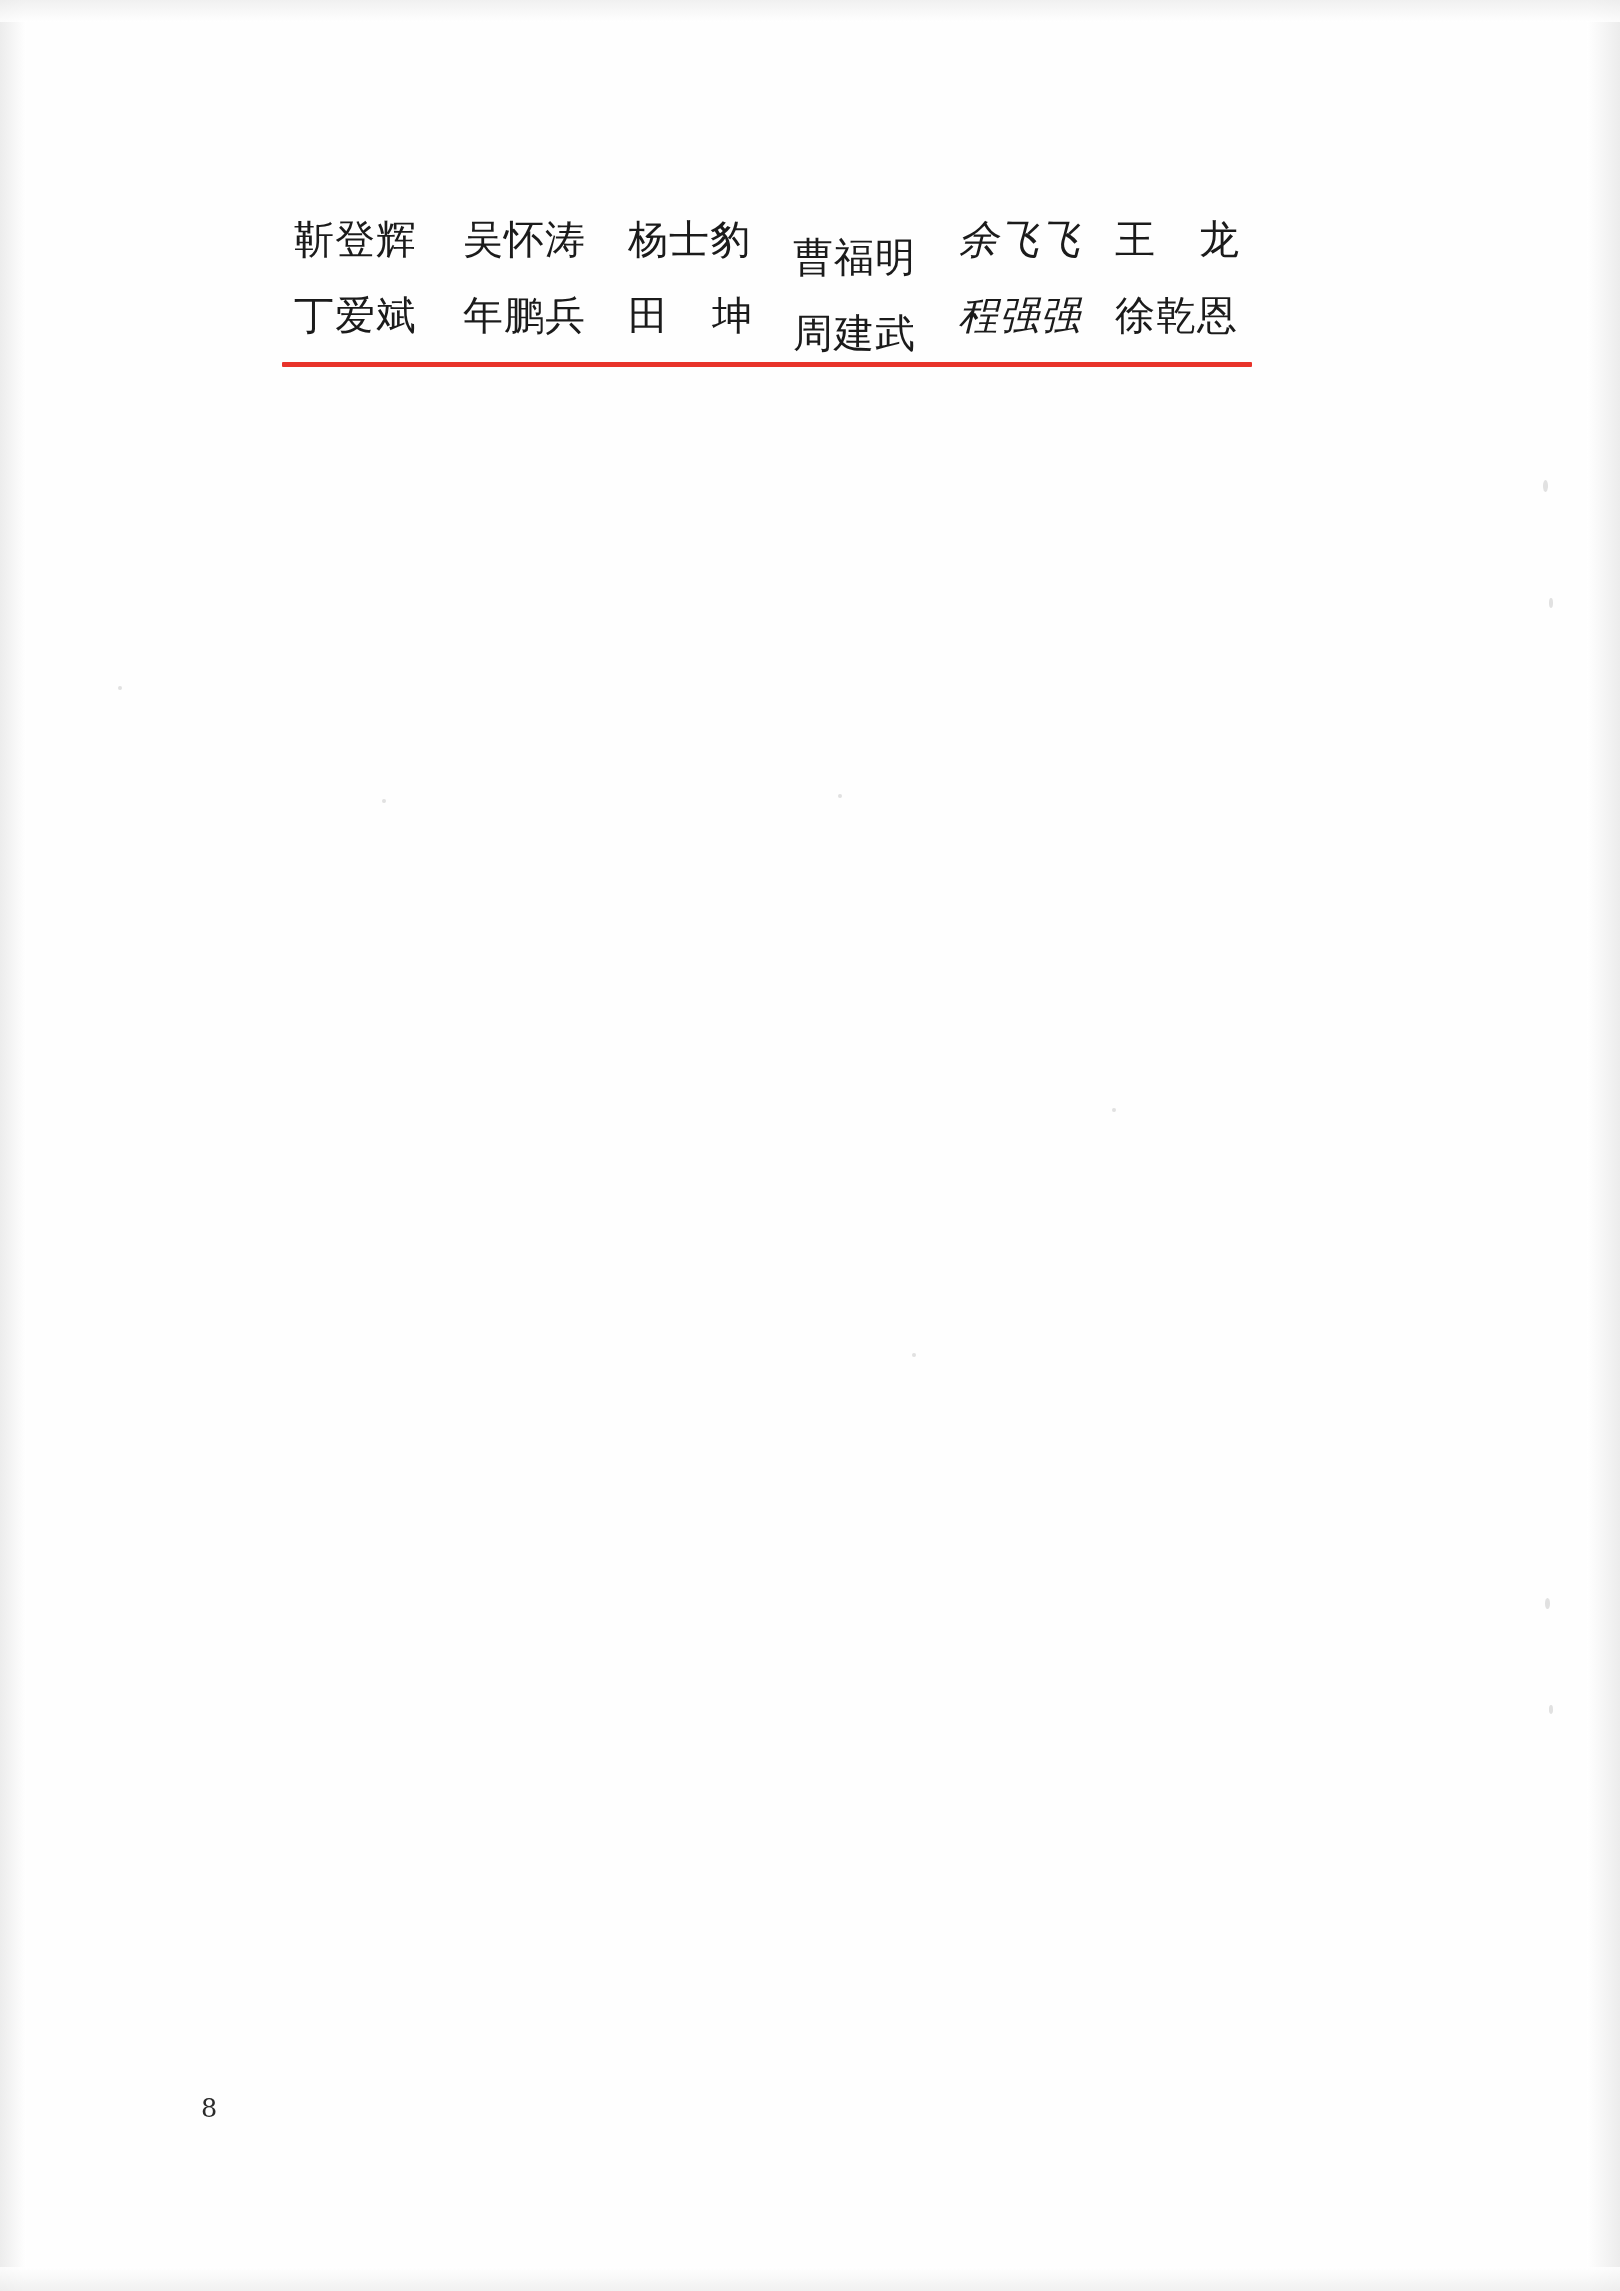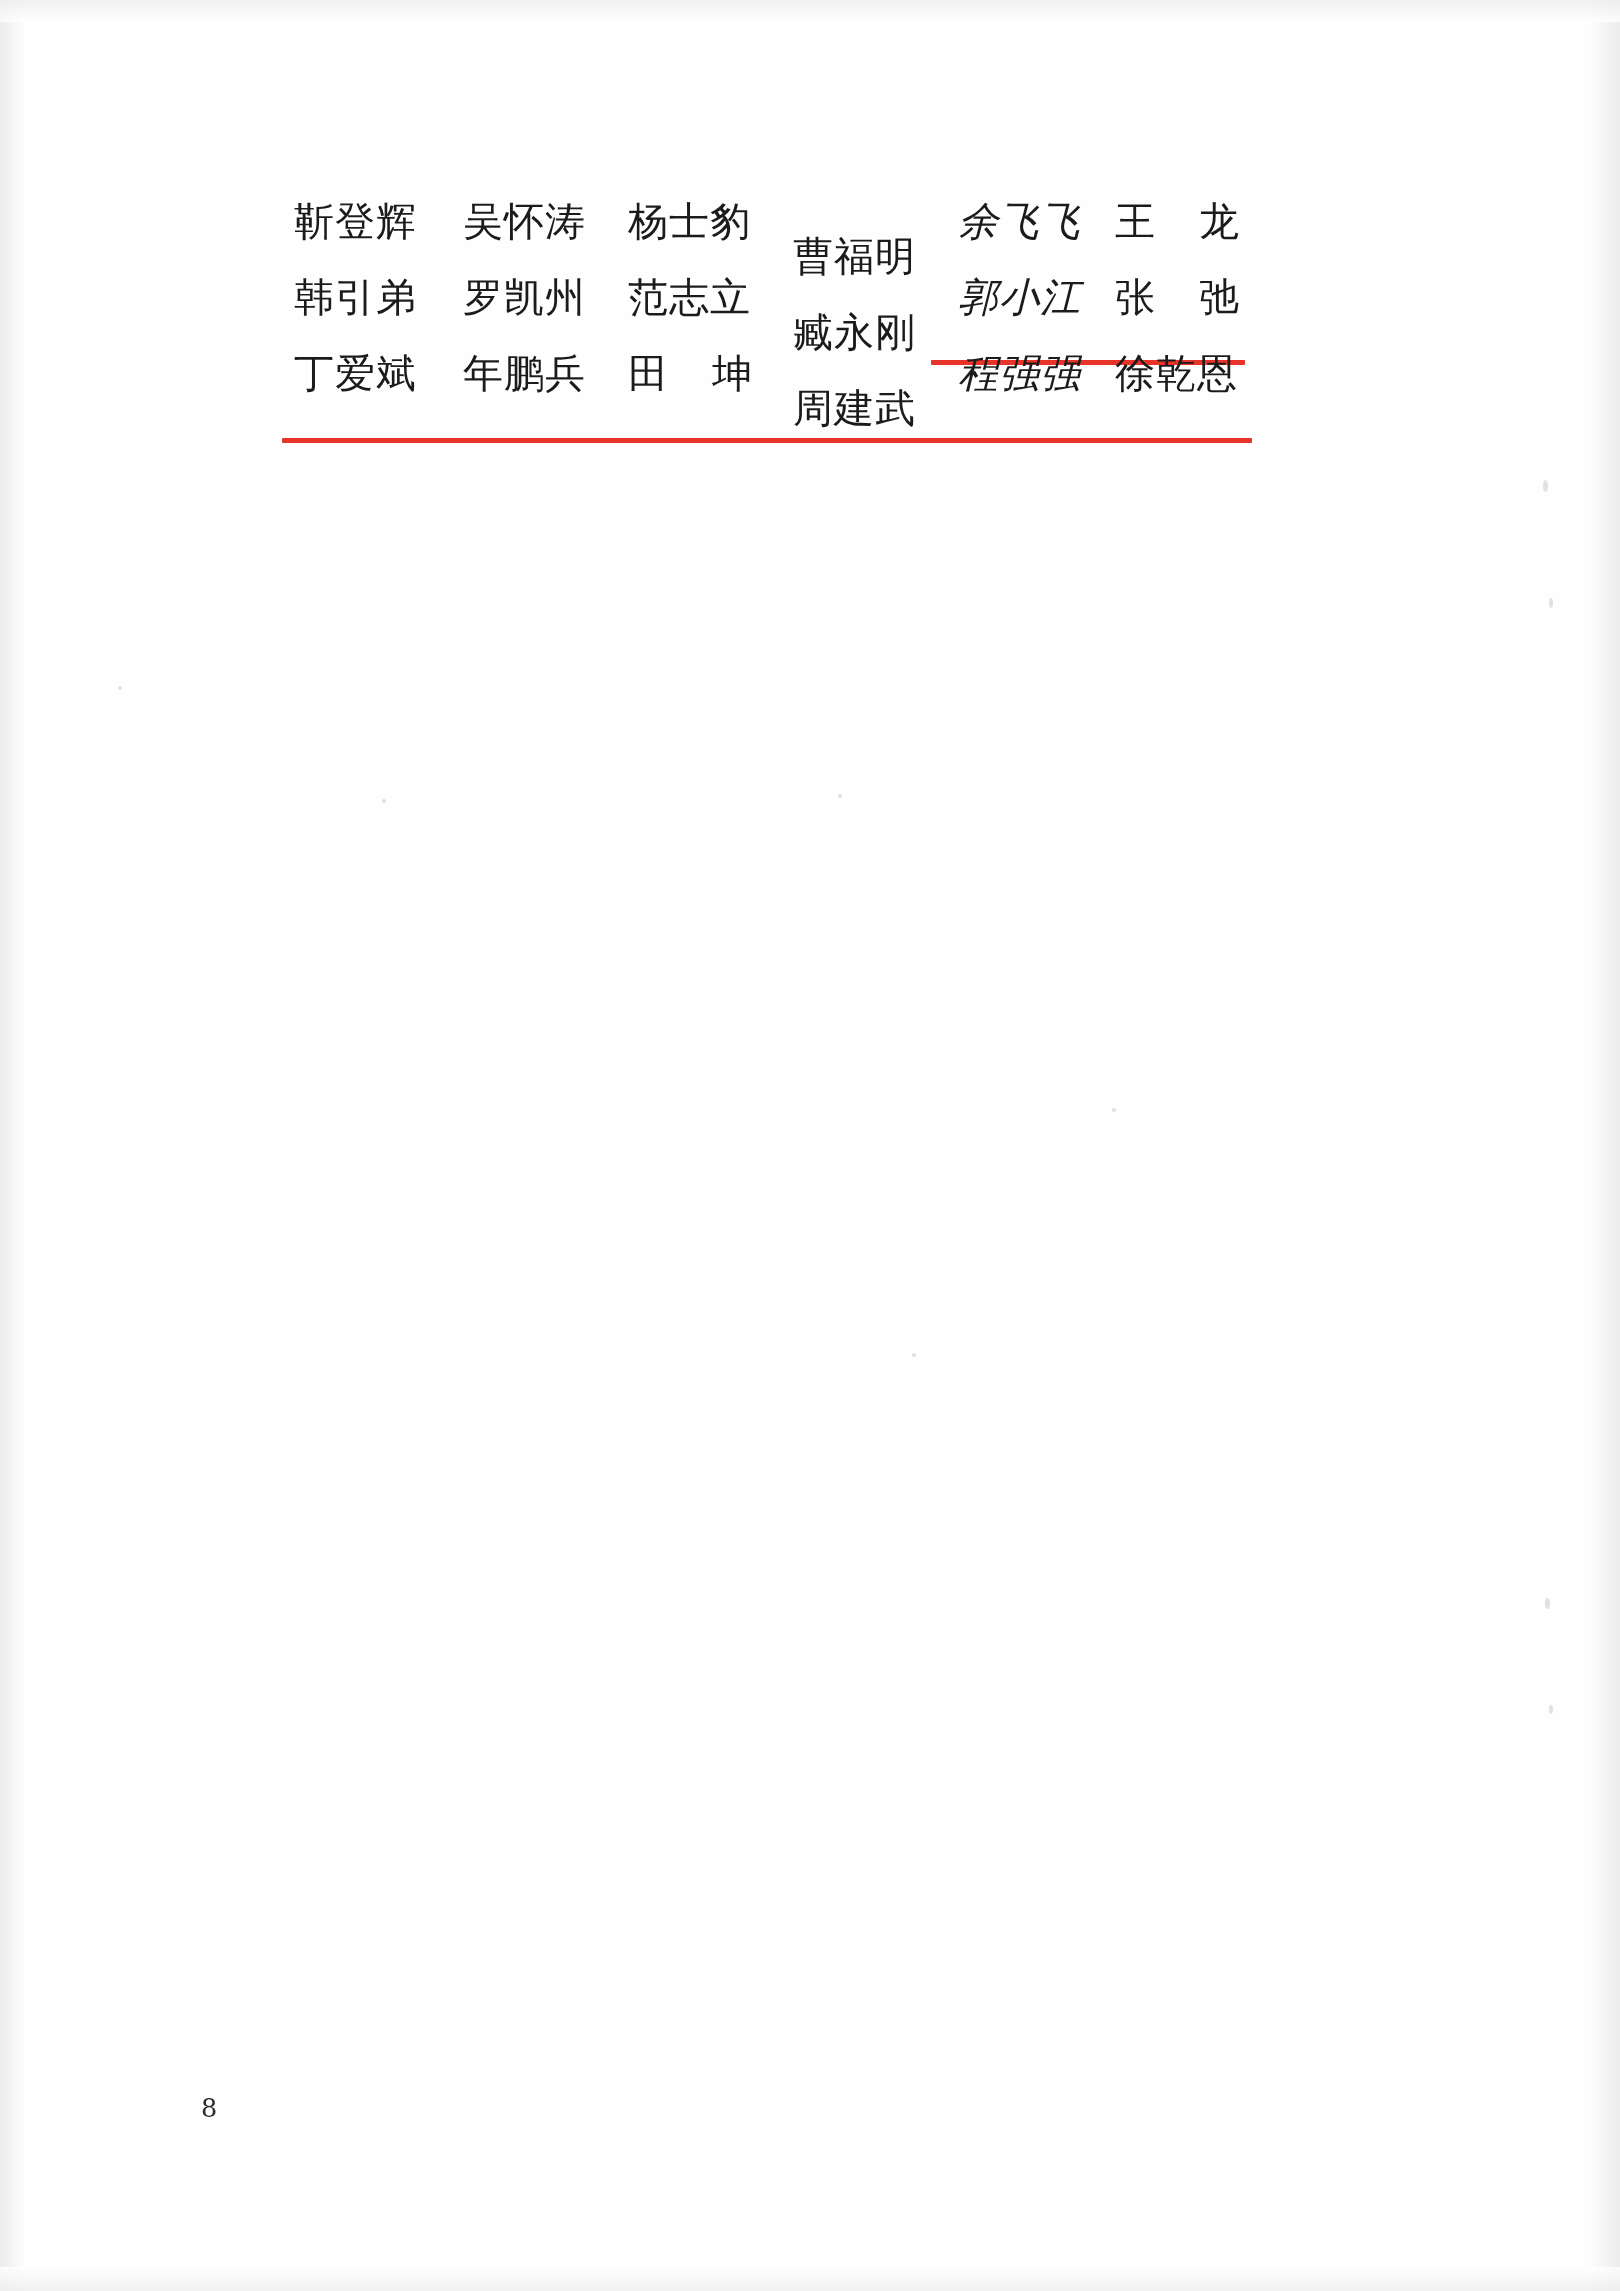--- a/index.html
+++ b/index.html
@@ -62,21 +62,21 @@
 
   .name-block {
     position: absolute;
     left: 294px;
     top: 201px;
     width: 980px;
   }
 
   .name-row {
     display: flex;
-    align-items: flex-start;
+    align-items: center;
     height: 76px;
     position: relative;
   }
 
   .name-cell {
     font-size: 40px;
     line-height: 1;
     color: #1b1b1b;
     letter-spacing: 1px;
     flex: 0 0 auto;
@@ -144,32 +144,20 @@
       <span class="name-cell col-5">余飞飞</span>
       <span class="name-cell col-6"><span class="spread">
             <span>王</span>
             <span>龙</span>
           </span></span>
     </div>
 
 
 
 
-    <div class="name-row">
-      <span class="name-cell col-1">韩引弟</span>
-      <span class="name-cell col-2">罗凯州</span>
-      <span class="name-cell col-3">范志立</span>
-      <span class="name-cell col-4">臧永刚</span>
-      <span class="name-cell col-5">郭小江</span>
-      <span class="name-cell col-6"><span class="spread">
-            <span>张</span>
-            <span>弛</span>
-          </span></span>
-      <span class="underline-seg" style="left:637px;width:314px;bottom:-11.8px;"></span>
-    </div>
 
     <div class="name-row">
       <span class="name-cell col-1">丁爱斌</span>
       <span class="name-cell col-2">年鹏兵</span>
       <span class="name-cell col-3"><span class="spread">
             <span>田</span>
             <span>坤</span>
           </span></span>
       <span class="name-cell col-4">周建武</span>
       <span class="name-cell col-5">程强强</span>

